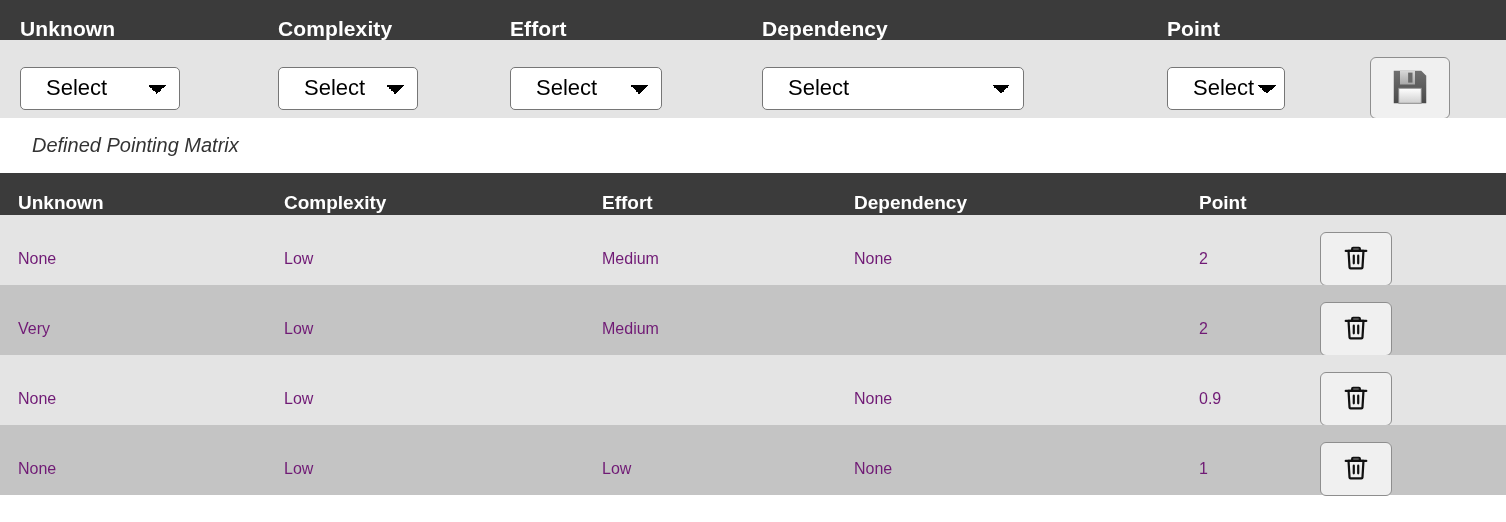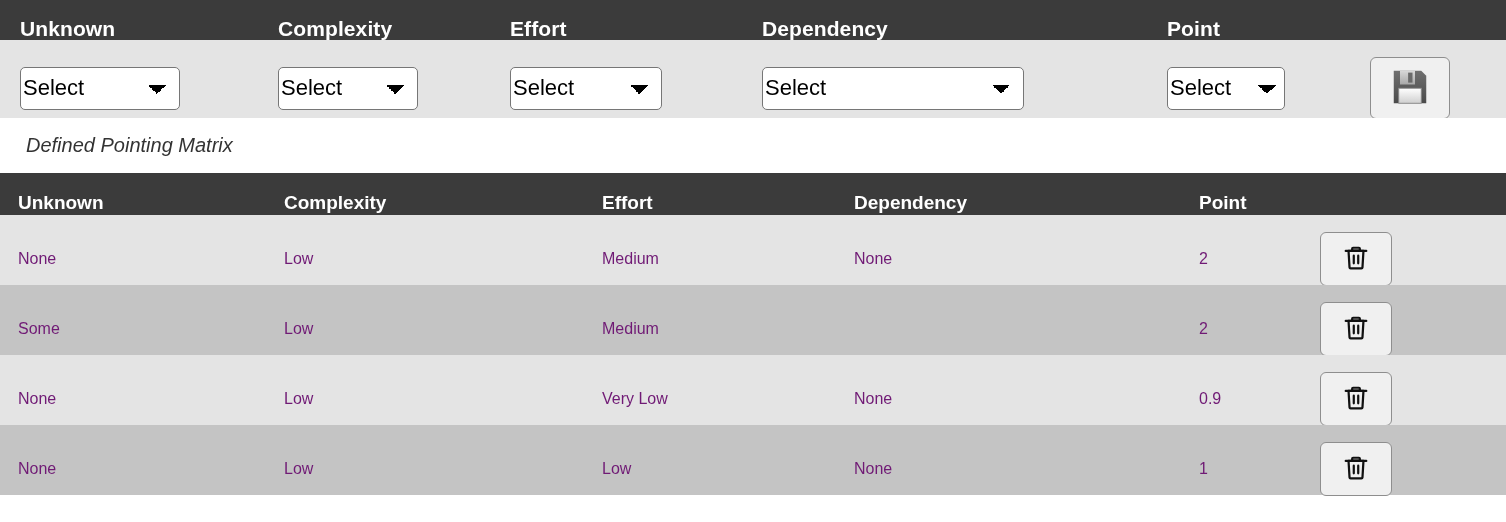--- a/index.html
+++ b/index.html
@@ -61,21 +61,21 @@
       linear-gradient(45deg, transparent 50%, #000 50%),
       linear-gradient(135deg, #000 50%, transparent 50%);
     background-position:
       calc(100% - 22px) calc(50% + 1px),
       calc(100% - 13px) calc(50% + 1px);
     background-size: 9px 9px, 9px 9px;
     background-repeat: no-repeat;
     border: 1px solid #767676;
     border-radius: 5px;
     height: 43px;
-    padding: 0 36px 0 2px;
+    padding: 0 36px 0 25px;
     line-height: 40px;
     outline: none;
   }
   select.narrow-arrow {
     background-position:
       calc(100% - 17px) calc(50% + 1px),
       calc(100% - 8px) calc(50% + 1px);
     padding-right: 29px;
   }
 
@@ -100,21 +100,21 @@
   }
 
   
   #matrix-caption {
     position: relative;
     height: 55px;
     background: #ffffff;
   }
   #matrix-caption .caption-text {
     position: absolute;
-    left: 26px;
+    left: 32px;
     top: 16px;
     font-size: 20px;
     font-style: italic;
     color: #333333;
   }
 
   
   #matrix-table { width: 1506px; }
   .tbl-head {
     height: 42px;
@@ -254,42 +254,41 @@
             <line x1="3.2" y1="5.9" x2="20.8" y2="5.9"></line>
             <path d="M5.6 5.9h12.8l-0.85 14.1a0.9 0.9 0 0 1-0.9 0.85H7.35a0.9 0.9 0 0 1-0.9-0.85z"></path>
             <line x1="10.1" y1="10" x2="10.1" y2="16.6"></line>
             <line x1="13.9" y1="10" x2="13.9" y2="16.6"></line>
           </svg>
         </span>
       </button>
     </div>
   </div>
       <div class="colrow tbl-row even">
-    <div class="cell t-c0">Some</div>
+    <div class="cell t-c0">Very</div>
     <div class="cell t-c1">Low</div>
     <div class="cell t-c2">Medium</div>
     <div class="cell t-c4">2</div>
     <div class="cell t-c5">
       <button class="icon-btn delete-button">
         <span>
           <svg width="28" height="28" viewBox="0 0 24 24" aria-hidden="true" fill="none" stroke="#111111" stroke-width="1.9" stroke-linecap="round" stroke-linejoin="round">
             <path d="M9.5 3.2h5a0.8 0.8 0 0 1 0.8 0.8v1.6h-6.6V4a0.8 0.8 0 0 1 0.8-0.8z"></path>
             <line x1="3.2" y1="5.9" x2="20.8" y2="5.9"></line>
             <path d="M5.6 5.9h12.8l-0.85 14.1a0.9 0.9 0 0 1-0.9 0.85H7.35a0.9 0.9 0 0 1-0.9-0.85z"></path>
             <line x1="10.1" y1="10" x2="10.1" y2="16.6"></line>
             <line x1="13.9" y1="10" x2="13.9" y2="16.6"></line>
           </svg>
         </span>
       </button>
     </div>
   </div>
       <div class="colrow tbl-row odd">
     <div class="cell t-c0">None</div>
     <div class="cell t-c1">Low</div>
-    <div class="cell t-c2">Very Low</div>
     <div class="cell t-c3">None</div>
     <div class="cell t-c4">0.9</div>
     <div class="cell t-c5">
       <button class="icon-btn delete-button">
         <span>
           <svg width="28" height="28" viewBox="0 0 24 24" aria-hidden="true" fill="none" stroke="#111111" stroke-width="1.9" stroke-linecap="round" stroke-linejoin="round">
             <path d="M9.5 3.2h5a0.8 0.8 0 0 1 0.8 0.8v1.6h-6.6V4a0.8 0.8 0 0 1 0.8-0.8z"></path>
             <line x1="3.2" y1="5.9" x2="20.8" y2="5.9"></line>
             <path d="M5.6 5.9h12.8l-0.85 14.1a0.9 0.9 0 0 1-0.9 0.85H7.35a0.9 0.9 0 0 1-0.9-0.85z"></path>
             <line x1="10.1" y1="10" x2="10.1" y2="16.6"></line>

